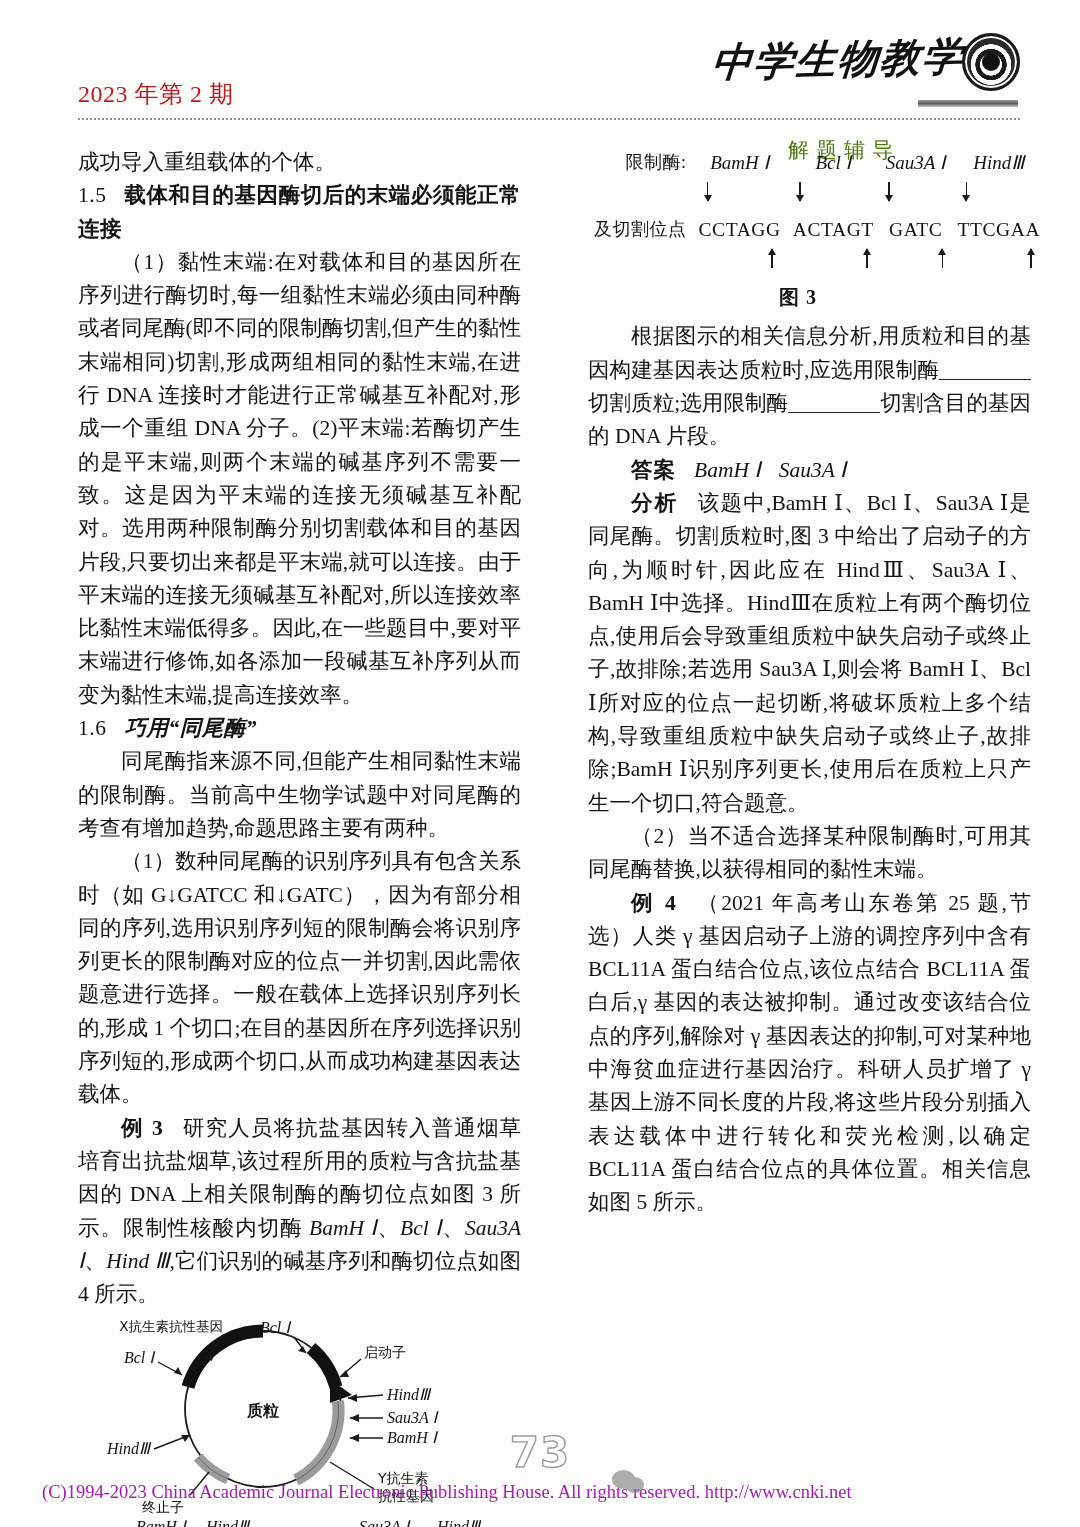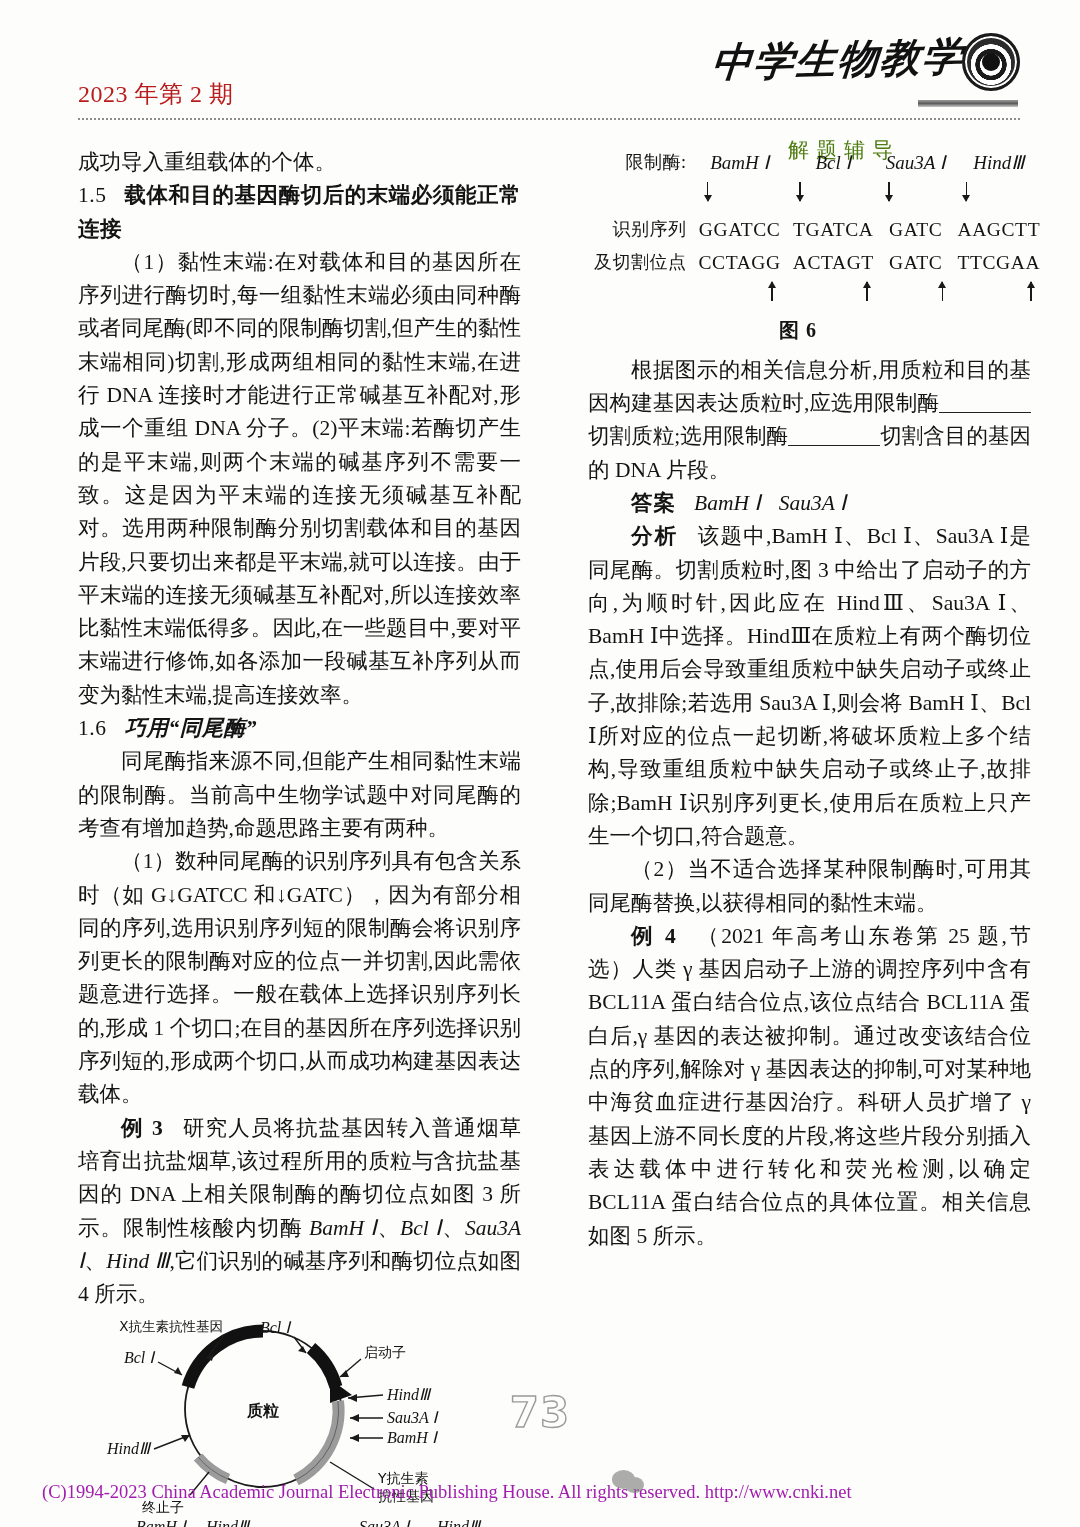--- a/index.html
+++ b/index.html
@@ -173,21 +173,21 @@
   }
 
   
   .fig3 { position: relative; width: 443px; height: 285px; margin-top: 6px;}
   .fig3 svg { position:absolute; left:0; top:0; }
 
   
   .pagenum {
     position: absolute;
     left: 0; right: 0;
-    top: 1388px;
+    top: 1428px;
     text-align: center;
     font-size: 42px;
     font-weight: bold;
     font-family: "DejaVu Sans", sans-serif;
     color: transparent;
     -webkit-text-stroke: 1.4px #9a9a9a;
     letter-spacing: 1px;
   }
   .copyright {
     position: absolute;
@@ -356,43 +356,36 @@
           <td class="enzyme it">HindⅢ</td>
         </tr>
         <tr>
           <td></td>
           <td style="text-align:left;padding-left:10px"><span class="arr down"></span></td>
           <td style="text-align:left;padding-left:8px"><span class="arr down"></span></td>
           <td style="text-align:left;padding-left:4px"><span class="arr down"></span></td>
           <td style="text-align:left;padding-left:10px"><span class="arr down"></span></td>
         </tr>
         <tr>
-          <td class="rowlabel">识别序列</td>
-          <td class="seqcell">GGATCC</td>
-          <td class="seqcell">TGATCA</td>
-          <td class="seqcell">GATC</td>
-          <td class="seqcell">AAGCTT</td>
-        </tr>
-        <tr>
           <td class="rowlabel">及切割位点</td>
           <td class="seqcell">CCTAGG</td>
           <td class="seqcell">ACTAGT</td>
           <td class="seqcell">GATC</td>
           <td class="seqcell">TTCGAA</td>
         </tr>
         <tr>
           <td></td>
           <td style="text-align:right;padding-right:10px"><span class="arr up"></span></td>
           <td style="text-align:right;padding-right:8px"><span class="arr up"></span></td>
           <td style="text-align:right;padding-right:4px"><span class="arr up"></span></td>
           <td style="text-align:right;padding-right:10px"><span class="arr up"></span></td>
         </tr>
       </tbody>
         </table>
-      <div class="figcap">图 6</div>
+      <div class="figcap">图 3</div>
     </div>
 
     <p class="indent"><span>根据图示的相关信息分析,用质粒和目的基因构建基因表达质粒时,应选用限制酶</span><span class="blank"></span><span>切割质粒;选用限制酶</span><span class="blank"></span><span>切割含目的基因的 DNA 片段。</span></p>
 
     <p class="indent"><span class="lbl">答案</span><span class="sp"></span><span class="it">BamH Ⅰ</span><span class="sp"></span><span class="it">Sau3A Ⅰ</span></p>
 
     <p class="indent"><span class="lbl">分析</span><span class="sp"></span><span>该题中,BamH Ⅰ、Bcl Ⅰ、Sau3A Ⅰ是同尾酶。切割质粒时,图 3 中给出了启动子的方向,为顺时针,因此应在 HindⅢ、Sau3A Ⅰ、BamH Ⅰ中选择。HindⅢ在质粒上有两个酶切位点,使用后会导致重组质粒中缺失启动子或终止子,故排除;若选用 Sau3A Ⅰ,则会将 BamH Ⅰ、Bcl Ⅰ所对应的位点一起切断,将破坏质粒上多个结构,导致重组质粒中缺失启动子或终止子,故排除;BamH Ⅰ识别序列更长,使用后在质粒上只产生一个切口,符合题意。</span></p>
 
 
     <p class="indent">（2）当不适合选择某种限制酶时,可用其同尾酶替换,以获得相同的黏性末端。</p>

